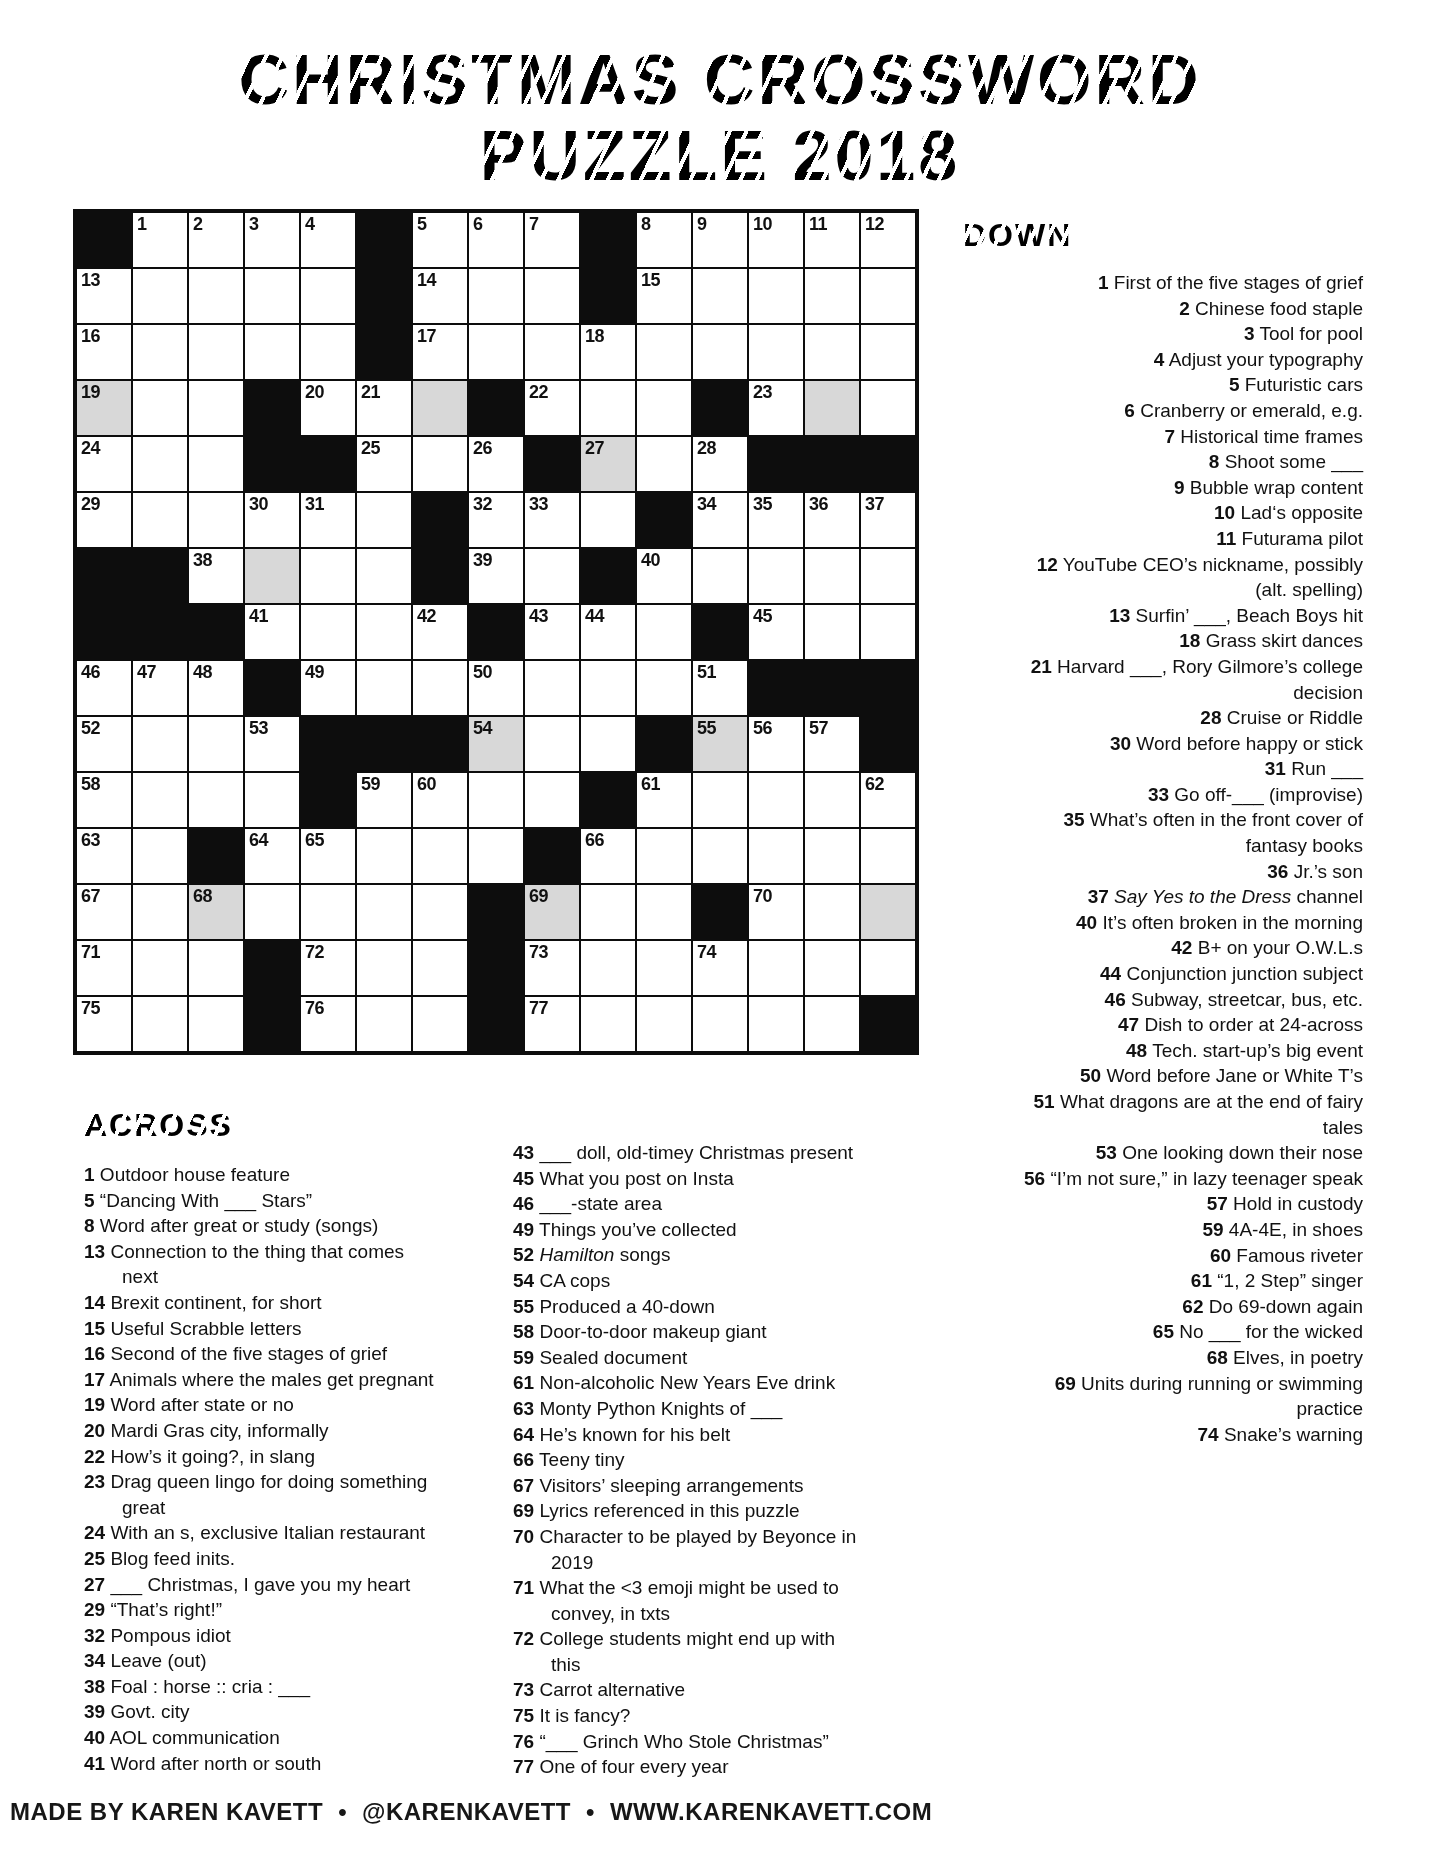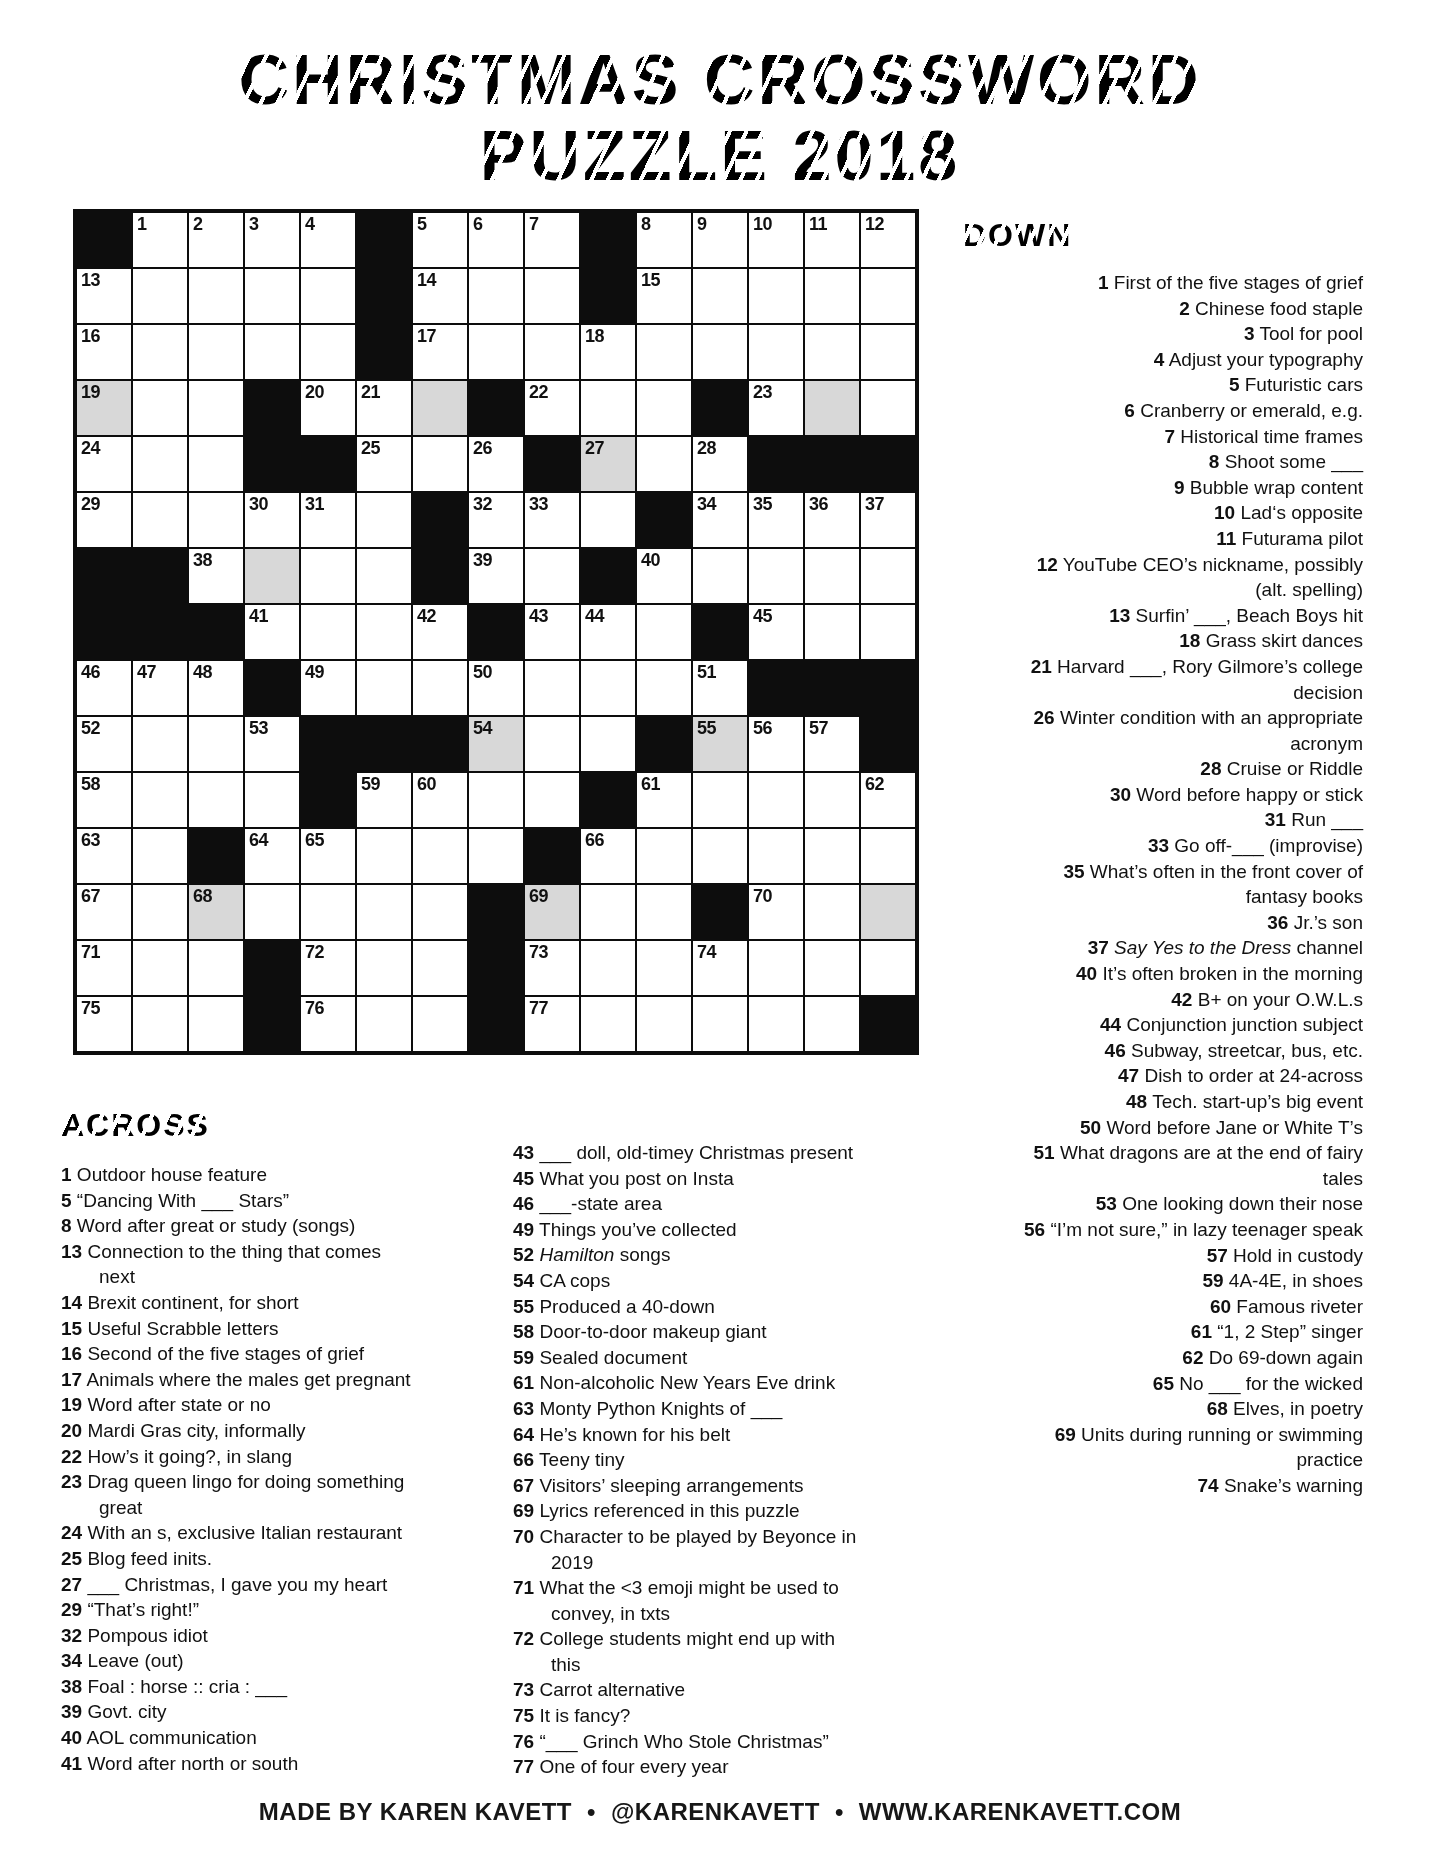--- a/index.html
+++ b/index.html
@@ -39,27 +39,27 @@
     position:absolute;top:1px;left:4px;
     font-size:18px;font-weight:700;letter-spacing:-0.5px;color:#111;
   }
 
   
   .clues{font-size:19px;line-height:25.6px;margin-top:28px;}
   .clue{padding-left:38px;text-indent:-38px;white-space:pre-line;}
   .cnum{font-weight:700;}
   .down-section{left:963px;top:212px;width:400px;}
   .down-section .clues{margin-top:12px;text-align:right;}
-  .across-section{left:61px;top:1102px;width:424px;}
+  .across-section{left:84px;top:1102px;width:424px;}
   .across-section .clues{margin-top:14px;}
   .across-col2{left:513px;top:1112px;width:424px;}
 
   
   .footer{
-    top:1798px;left:10px;width:1420px;text-align:center;
+    top:1798px;left:10px;width:1420px;
     font-size:24px;font-weight:700;letter-spacing:0.5px;color:#171717;
   }
   .footer .dot{margin:0 15px;}
 </style>
 </head>
 <body>
 
 <div class="abs page-title">
   <div class="striped">CHRISTMAS CROSSWORD</div>
   <div class="striped">PUZZLE 2018</div>
@@ -458,21 +458,20 @@
       <div class="clue"><span class="cnum">6</span> <span class="ctext">Cranberry or emerald, e.g.</span></div>
       <div class="clue"><span class="cnum">7</span> <span class="ctext">Historical time frames</span></div>
       <div class="clue"><span class="cnum">8</span> <span class="ctext">Shoot some ___</span></div>
       <div class="clue"><span class="cnum">9</span> <span class="ctext">Bubble wrap content</span></div>
       <div class="clue"><span class="cnum">10</span> <span class="ctext">Lad‘s opposite</span></div>
       <div class="clue"><span class="cnum">11</span> <span class="ctext">Futurama pilot</span></div>
       <div class="clue"><span class="cnum">12</span> <span class="ctext">YouTube CEO’s nickname, possibly<br>(alt. spelling)</span></div>
       <div class="clue"><span class="cnum">13</span> <span class="ctext">Surfin’ ___, Beach Boys hit</span></div>
       <div class="clue"><span class="cnum">18</span> <span class="ctext">Grass skirt dances</span></div>
       <div class="clue"><span class="cnum">21</span> <span class="ctext">Harvard ___, Rory Gilmore’s college<br>decision</span></div>
-      <div class="clue"><span class="cnum">26</span> <span class="ctext">Winter condition with an appropriate<br>acronym</span></div>
       <div class="clue"><span class="cnum">28</span> <span class="ctext">Cruise or Riddle</span></div>
       <div class="clue"><span class="cnum">30</span> <span class="ctext">Word before happy or stick</span></div>
       <div class="clue"><span class="cnum">31</span> <span class="ctext">Run ___</span></div>
       <div class="clue"><span class="cnum">33</span> <span class="ctext">Go off-___ (improvise)</span></div>
       <div class="clue"><span class="cnum">35</span> <span class="ctext">What’s often in the front cover of<br>fantasy books</span></div>
       <div class="clue"><span class="cnum">36</span> <span class="ctext">Jr.’s son</span></div>
       <div class="clue"><span class="cnum">37</span> <span class="ctext"><i>Say Yes to the Dress</i> channel</span></div>
       <div class="clue"><span class="cnum">40</span> <span class="ctext">It’s often broken in the morning</span></div>
       <div class="clue"><span class="cnum">42</span> <span class="ctext">B+ on your O.W.L.s</span></div>
       <div class="clue"><span class="cnum">44</span> <span class="ctext">Conjunction junction subject</span></div>

